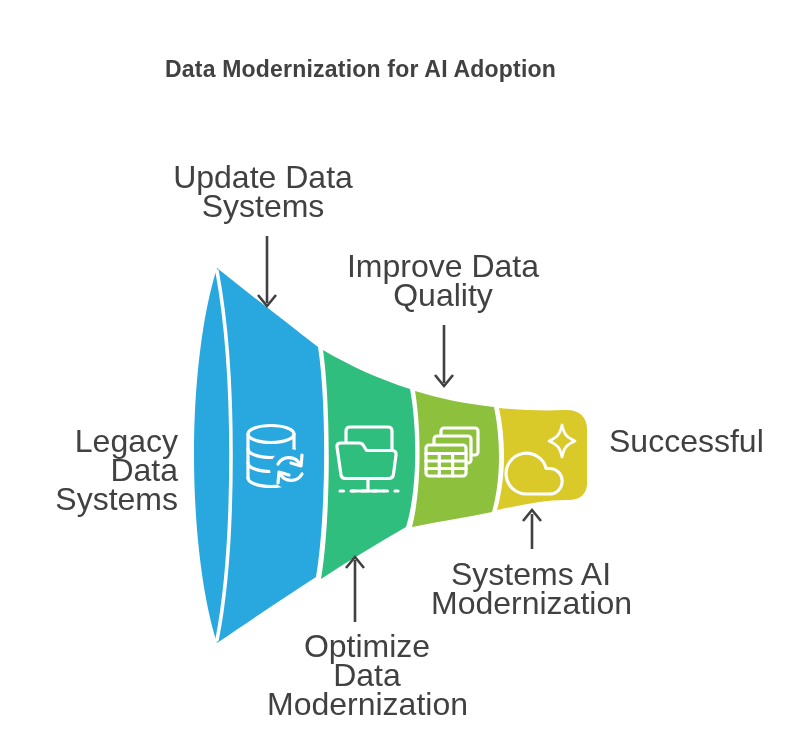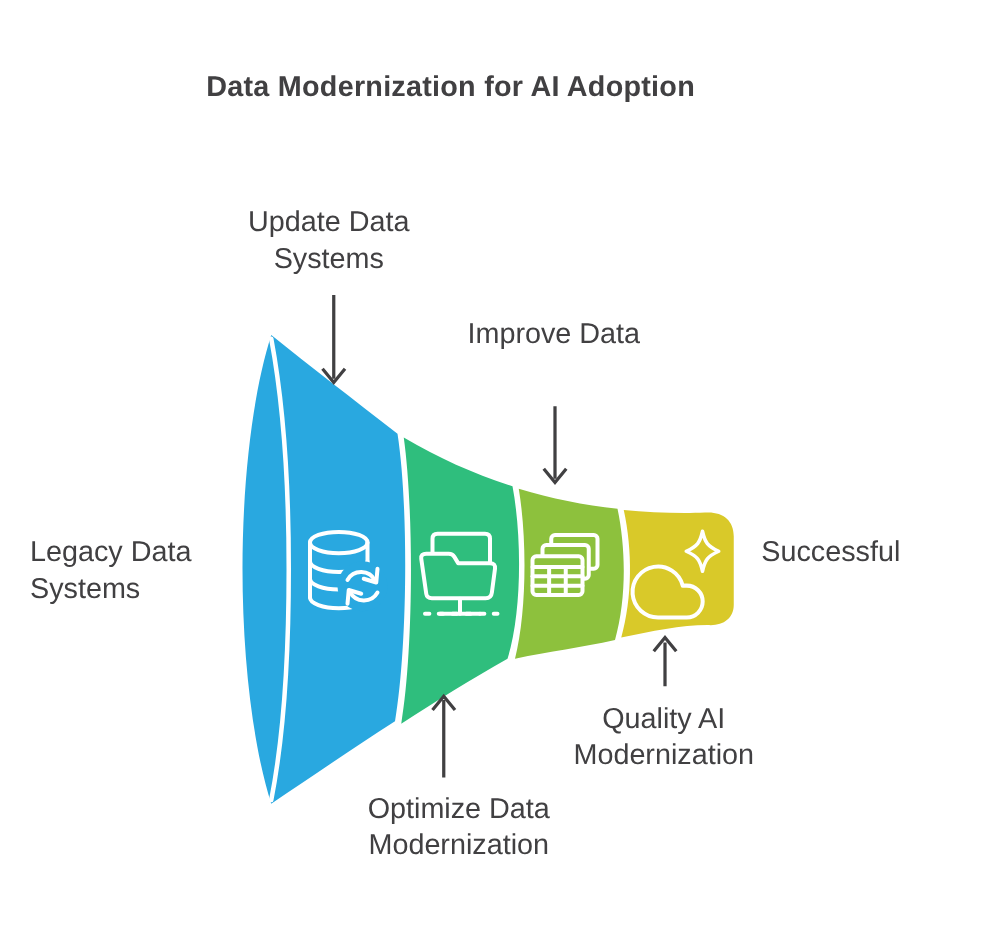--- a/index.html
+++ b/index.html
@@ -11,24 +11,24 @@
     overflow:hidden;
   }
   #funnel-svg{position:absolute;left:0;top:0;}
   .page-title{
     position:absolute;left:0;top:56px;width:721px;
     text-align:center;font-size:23px;font-weight:bold;
     color:#414042;letter-spacing:.2px;
   }
   .lbl{
     position:absolute;
-    font-size:23px;line-height:29px;color:#414042;
+    font-size:32px;line-height:29px;color:#414042;
   }
   .lbl.center{text-align:center;}
-  .lbl.right{}
+  .lbl.right{text-align:right;}
   .lbl.left{text-align:left;}
   #lbl-update   {left:163px;top:163px;width:200px;}
   #lbl-improve  {left:343px;top:252px;width:200px;}
   #lbl-legacy   {left:24px; top:427px;width:154px;}
   #lbl-success  {left:609px;top:427px;width:190px;}
   #lbl-optimize {left:267px;top:632px;width:200px;}
   #lbl-leverage {left:431px;top:560px;width:200px;}
 </style>
 </head>
 <body>
@@ -134,34 +134,35 @@
     </g>
   </svg>
 
   <div id="lbl-update" class="lbl center">
     <div>Update Data</div>
     <div>Systems</div>
   </div>
 
   <div id="lbl-improve" class="lbl center">
     <div>Improve Data</div>
+    <div>Quality</div>
   </div>
 
   <div id="lbl-legacy" class="lbl right">
     <div>Legacy Data</div>
     <div>Systems</div>
   </div>
 
   <div id="lbl-success" class="lbl left">
     <div>Successful</div>
   </div>
 
   <div id="lbl-optimize" class="lbl center">
     <div>Optimize Data</div>
     <div>Modernization</div>
   </div>
 
   <div id="lbl-leverage" class="lbl center">
-    <div>Quality AI</div>
+    <div>Systems AI</div>
     <div>Modernization</div>
   </div>
 
 </div>
 
 </body></html>

